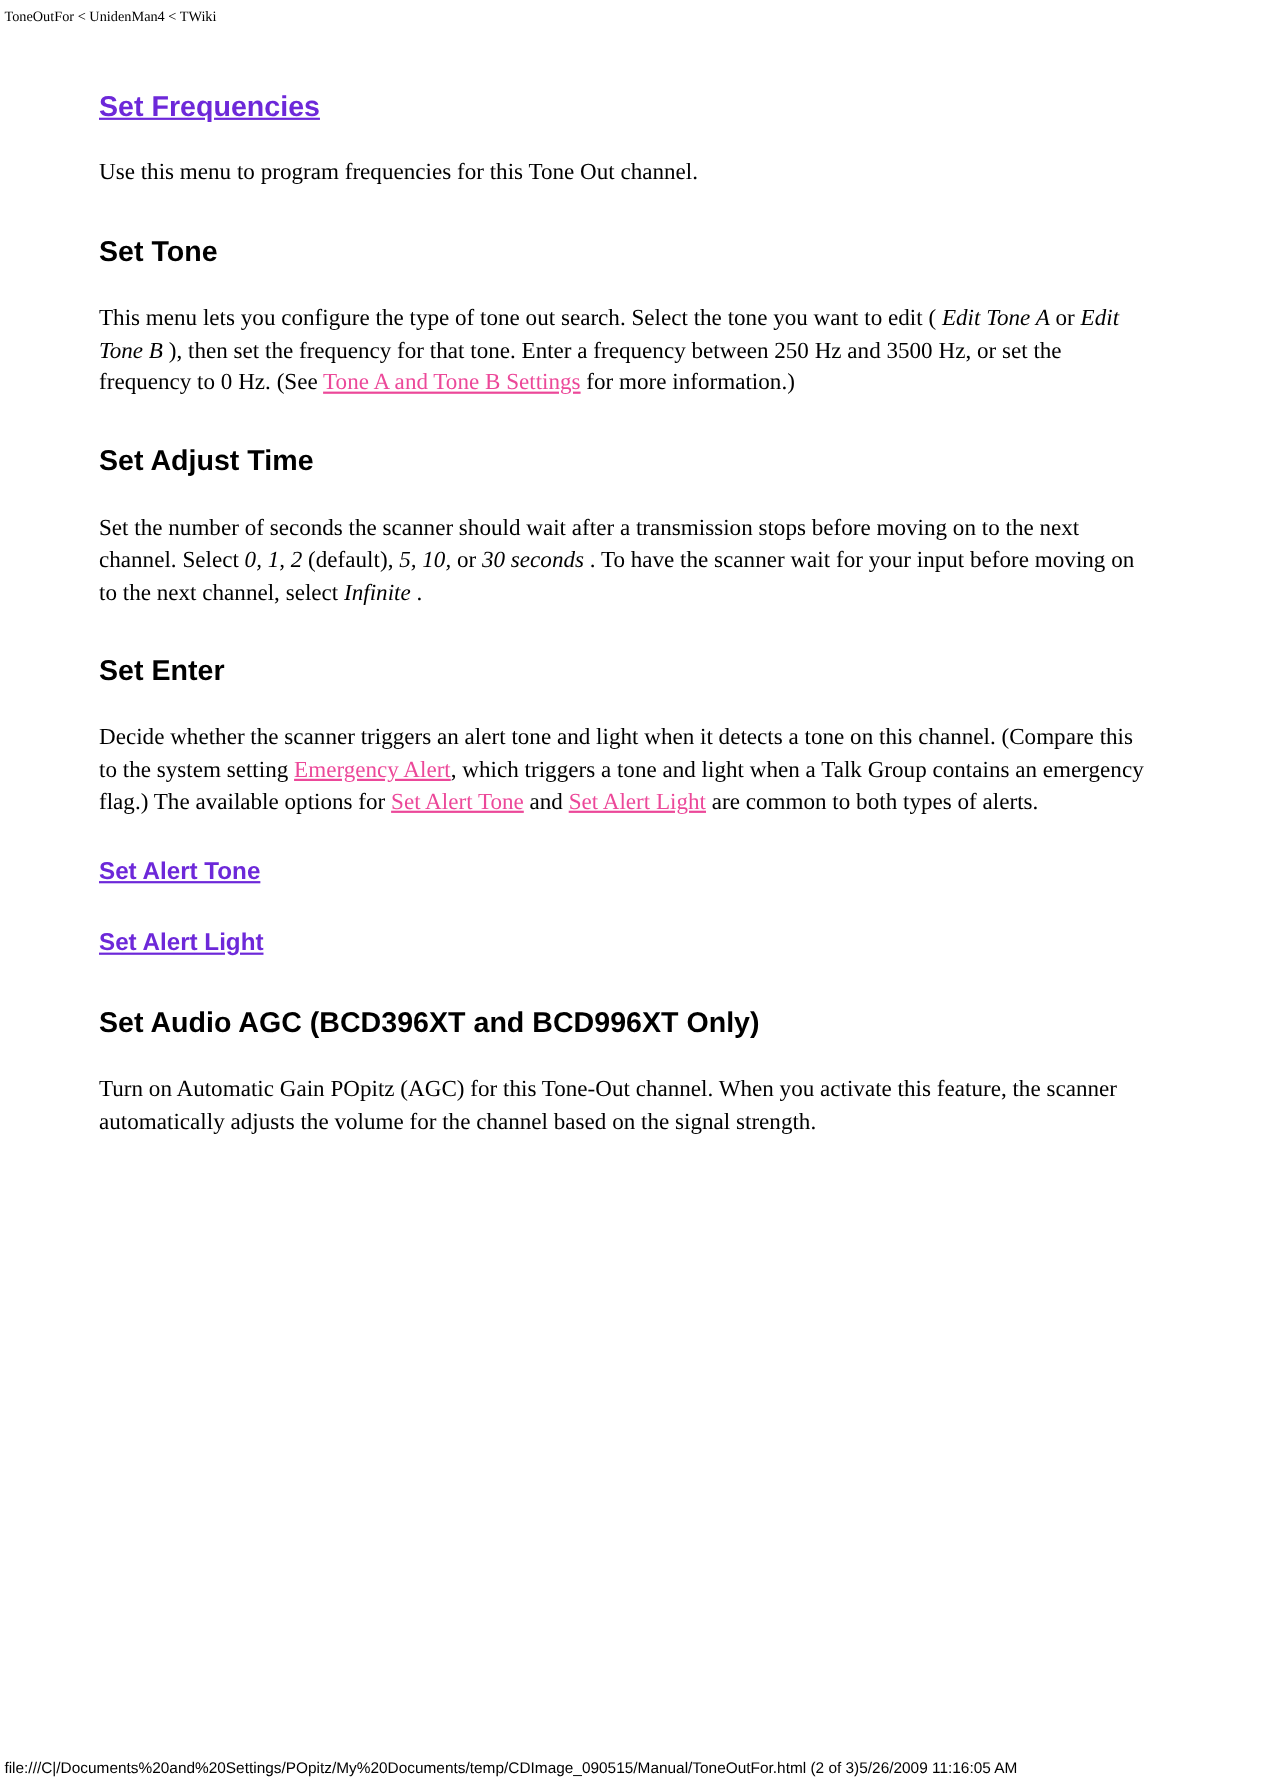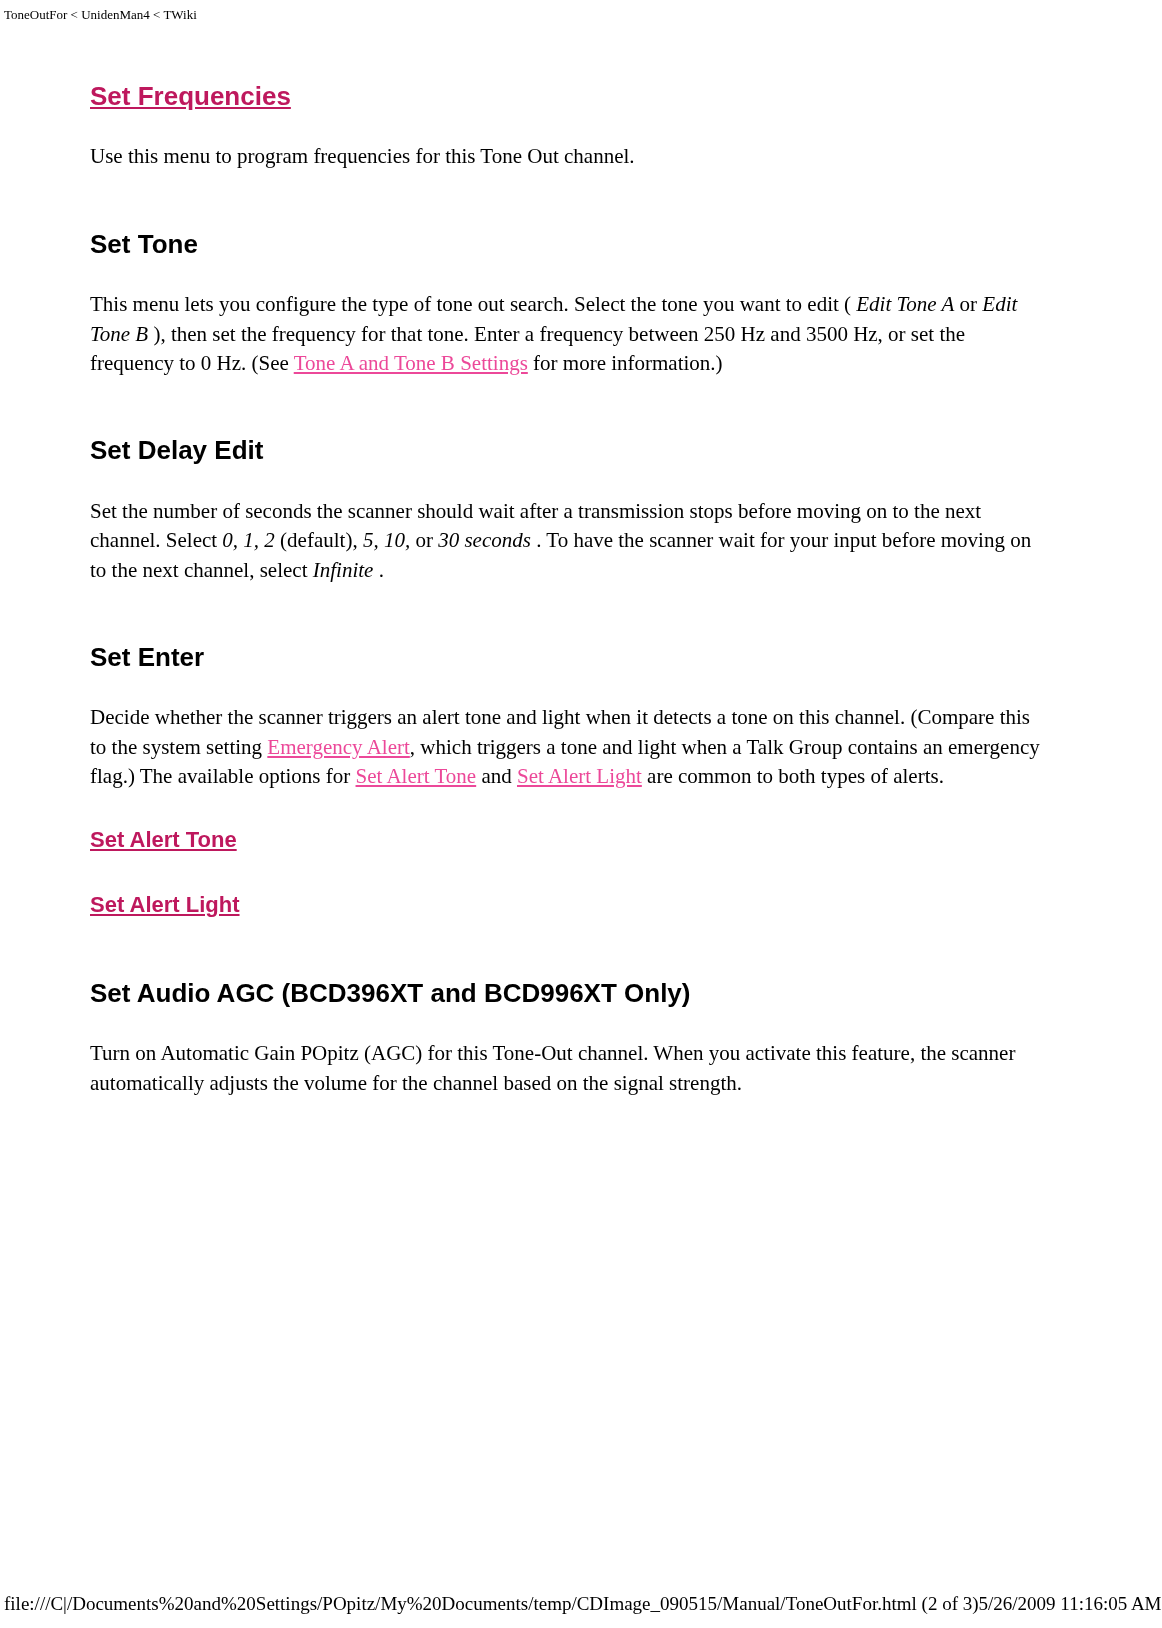--- a/index.html
+++ b/index.html
@@ -27,50 +27,50 @@
   .content {
     padding: 70px 90px 0 90px;
   }
   h2, h3 {
     font-family: Arial, Helvetica, sans-serif;
     font-weight: bold;
     margin: 0;
   }
   h2.section {
     font-size: 26px;
-    margin-top: 54px;
+    margin-top: 38px;
     margin-bottom: 28px;
   }
   h2.section.first {
     margin-top: 8px;
   }
   h3.subsection {
     font-size: 22px;
     margin-top: 34px;
     margin-bottom: 24px;
   }
   a.link-heading {
-    color: #be185d;
+    color: #6d28d9;
     text-decoration: underline;
   }
   a.inline-link {
     color: #ec4899;
     text-decoration: underline;
   }
   p.body {
     margin: 0 0 24px 0;
     font-size: 21px;
   }
   em { font-style: italic; }
   .footer-path {
     position: absolute;
     bottom: 10px;
     left: 4px;
-    font-size: 19px;
-    font-family: Liberation Serif, serif;
+    font-size: 14px;
+    font-family: Liberation Sans, sans-serif;
     white-space: nowrap;
   }
 </style>
 </head>
 <body>
 
 <div class="page">
 
   <div class="header-path">ToneOutFor &lt; UnidenMan4 &lt; TWiki</div>
 
@@ -79,21 +79,21 @@
     <h2 class="section first">
       <a href="#" class="link-heading">Set Frequencies</a>
     </h2>
     <p class="body">Use this menu to program frequencies for this Tone Out channel.</p>
 
     <h2 class="section">Set Tone</h2>
     <p class="body">
       <span>This menu lets you configure the type of tone out search. Select the tone you want to edit ( </span><em>Edit Tone A</em><span> or </span><em>Edit Tone B</em><span> ), then set the frequency for that tone. Enter a frequency between 250 Hz and 3500 Hz, or set the frequency to 0 Hz. (See </span><a href="#" class="inline-link">Tone A and Tone B Settings</a><span> for more information.)</span>
     </p>
 
-    <h2 class="section">Set Delay Edit</h2>
+    <h2 class="section">Set Adjust Time</h2>
     <p class="body">
       <span>Set the number of seconds the scanner should wait after a transmission stops before moving on to the next channel. Select </span><em>0, 1, 2</em><span> (default), </span><em>5, 10,</em><span> or </span><em>30 seconds</em><span> . To have the scanner wait for your input before moving on to the next channel, select </span><em>Infinite</em><span> .</span>
     </p>
 
     <h2 class="section">Set Enter</h2>
     <p class="body">
       <span>Decide whether the scanner triggers an alert tone and light when it detects a tone on this channel. (Compare this to the system setting </span><a href="#" class="inline-link">Emergency Alert</a><span>, which triggers a tone and light when a Talk Group contains an emergency flag.) The available options for </span><a href="#" class="inline-link">Set Alert Tone</a><span> and </span><a href="#" class="inline-link">Set Alert Light</a><span> are common to both types of alerts.</span>
     </p>
 
     <h3 class="subsection">

